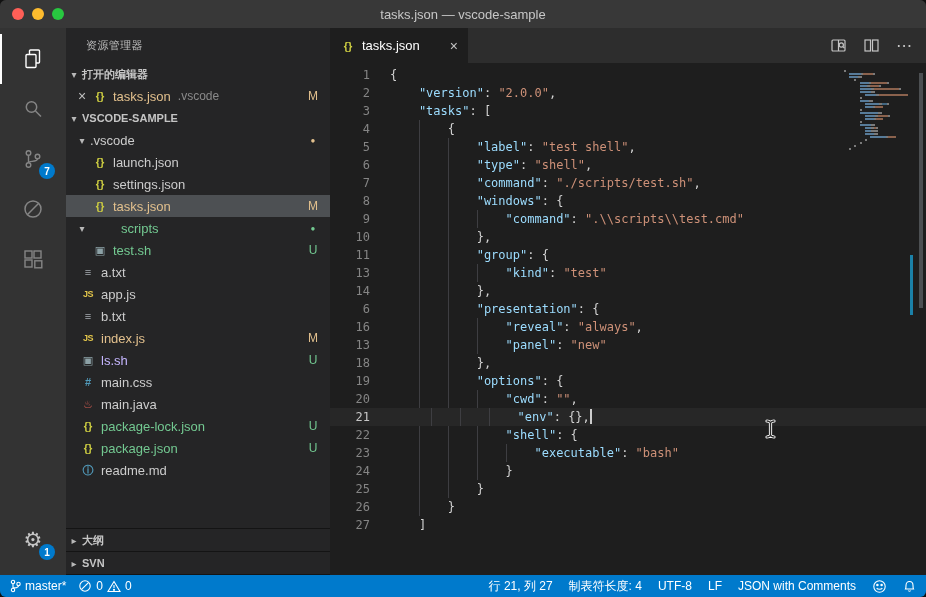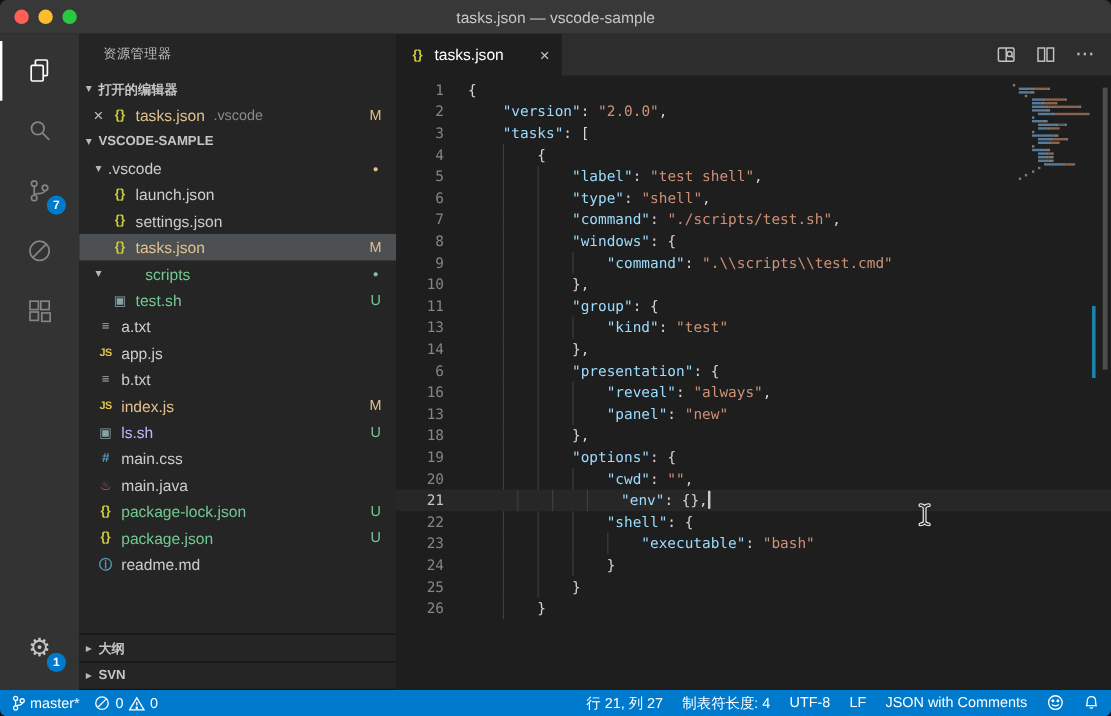--- a/index.html
+++ b/index.html
@@ -63,21 +63,21 @@
   .minimap{position:absolute;top:7px;right:22px;width:60px;}
   .mm-line{height:2px;margin-bottom:1px;display:flex;}
   .mm-t{height:2px;opacity:.75;flex:none;}
   .scroll-thumb{position:absolute;top:10px;right:3px;width:4px;height:235px;background:#4c4f52;}
   .mod-mark{position:absolute;top:192px;right:13px;width:3px;height:60px;background:#1b81a8;}
   .mouse{position:absolute;left:434px;top:356px;pointer-events:none;}
 
   
   .statusbar{height:22px;background:#007acc;display:flex;align-items:center;color:#ffffff;font-size:12px;padding:0 10px;}
   .sb-left{display:flex;align-items:center;gap:12px;}
-  .sb-right{margin-left:auto;display:flex;align-items:flex-start;gap:16px;}
+  .sb-right{margin-left:auto;display:flex;align-items:center;gap:16px;}
   .sb-item{display:flex;align-items:center;gap:4px;}
   svg{display:block;}
 </style>
 </head>
 <body>
 
 <div class="window">
 
   <div class="titlebar">
     <div class="traffic">
@@ -367,20 +367,24 @@
               <span class="lnum">24</span>
               <span class="lcode"><span class="g"></span><span class="g gb"></span><span class="g gb"></span><span class="g gb"></span><span class="t-p">}</span></span>
             </div>
             <div class="line">
               <span class="lnum">25</span>
               <span class="lcode"><span class="g"></span><span class="g gb"></span><span class="g gb"></span><span class="t-p">}</span></span>
             </div>
             <div class="line">
               <span class="lnum">26</span>
               <span class="lcode"><span class="g"></span><span class="g gb"></span><span class="t-p">}</span></span>
+            </div>
+            <div class="line">
+              <span class="lnum">27</span>
+              <span class="lcode"><span class="g"></span><span class="t-p">]</span></span>
             </div>
           </div>
         <div class="minimap" id="minimap">
             <div class="mm-line" style="padding-left: 0px;">
               <span class="mm-t" style="width: 2px; background: rgb(154, 154, 154);"></span>
             </div>
             <div class="mm-line" style="padding-left: 5.2px;">
               <span class="mm-t" style="width: 11.7px; background: rgb(107, 155, 195);"></span>
               <span class="mm-t" style="width: 2.6px; background: rgb(154, 154, 154);"></span>
               <span class="mm-t" style="width: 9.1px; background: rgb(176, 122, 94);"></span>

